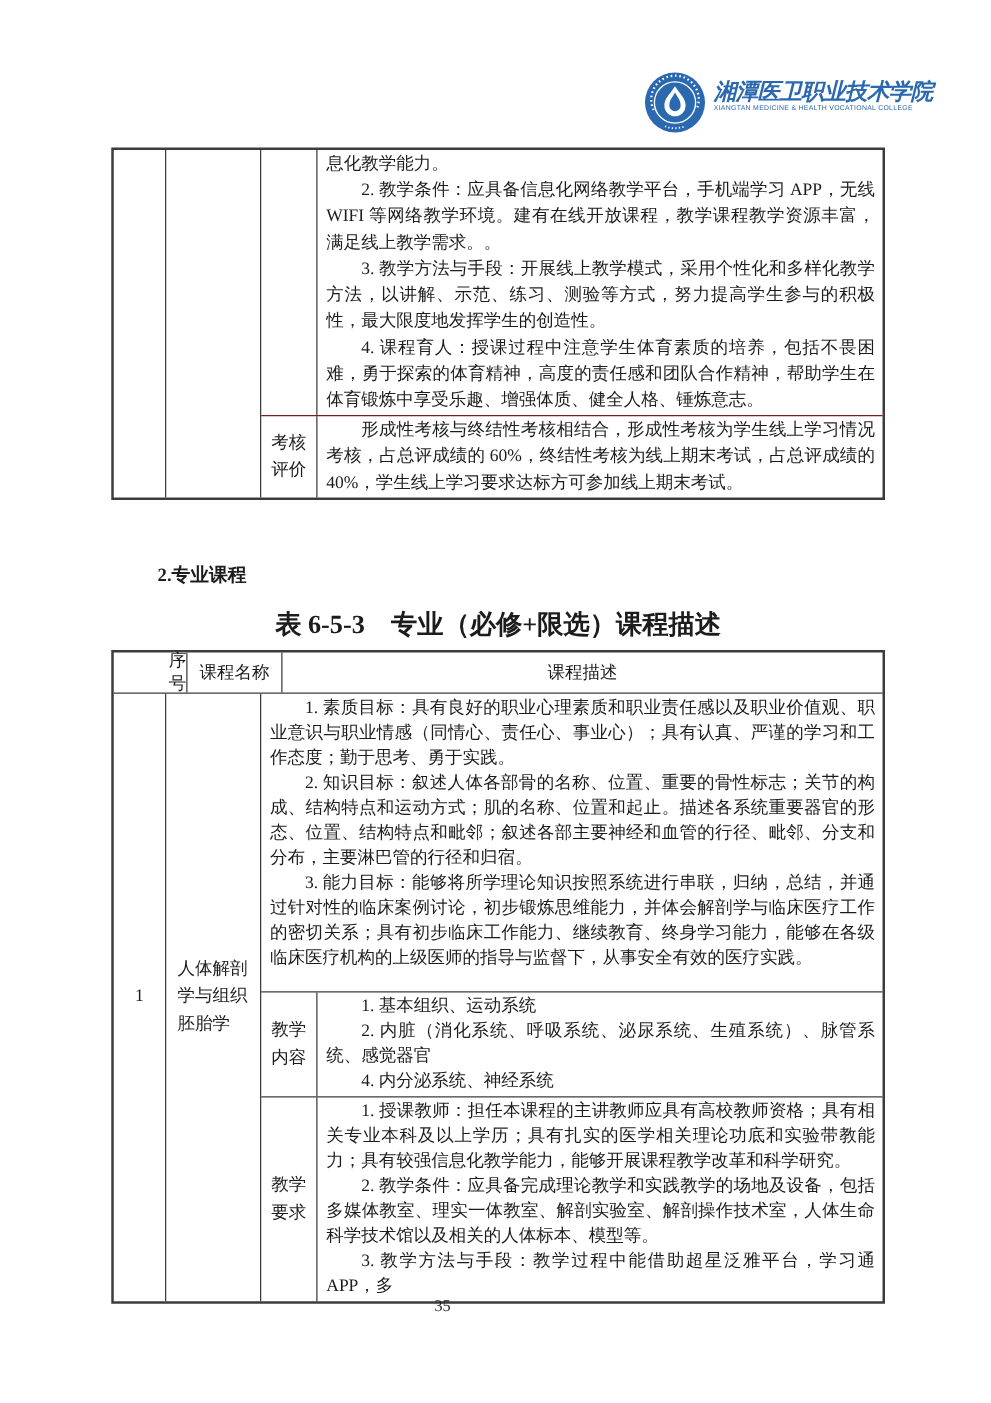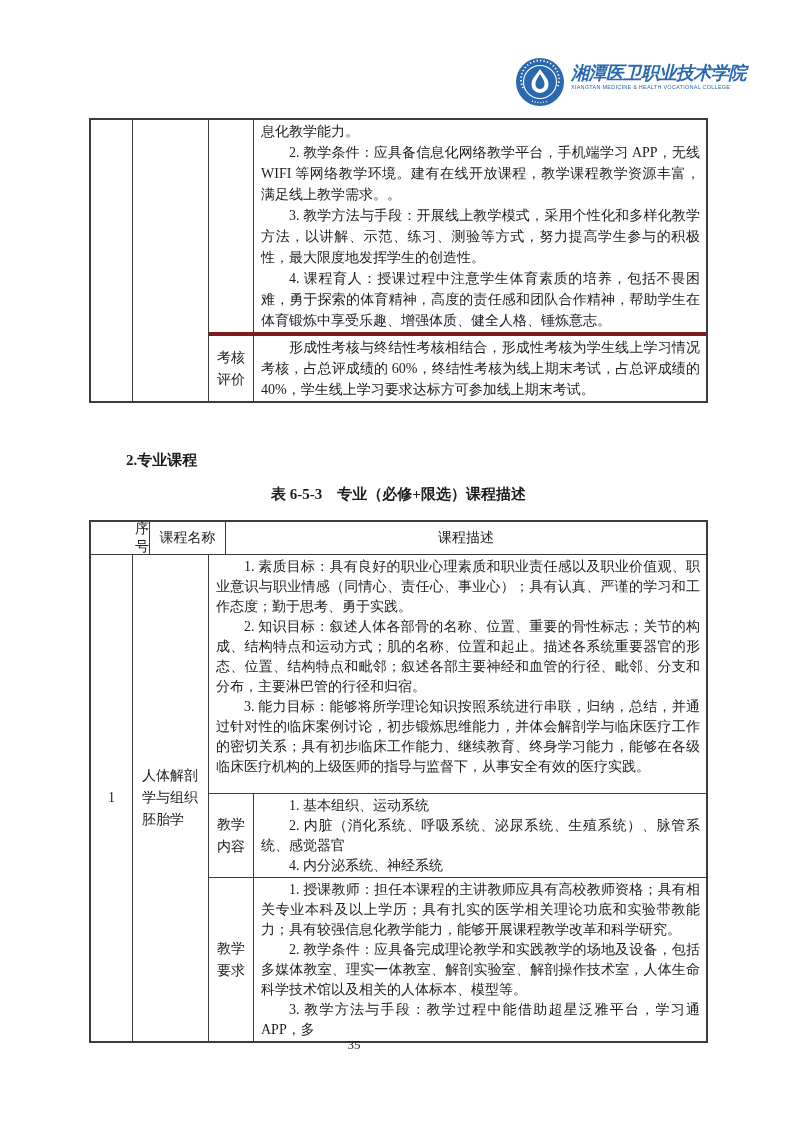--- a/index.html
+++ b/index.html
@@ -63,31 +63,31 @@
   .col-content { flex: 1 1 auto; padding: 1px 6px 1px 7px;
                  text-align: justify; }
   .col-content p { text-indent: 0; }
   .col-content p.ind { text-indent: 2em; }
 
   
   .t1 { top: 118px; display: flex; }
   .t1 .col-content { line-height: 21px; }
   .t1-right { flex: 1 1 auto; display: flex; flex-direction: column; }
   .t1-row { display: flex; }
-  .t1-row-main { min-height: 209px; border-bottom: 4px solid #7f1d1d; }
+  .t1-row-main { min-height: 209px; border-bottom: 1px solid #7f1d1d; }
   .t1-row-assess { min-height: 61px; flex: 1; justify-content: space-between; }
 
   
   .heading {
     position: absolute; left: 126px; top: 451px;
     font-size: 15px; font-weight: bold;
   }
   .tbl-title {
     position: absolute; left: 89px; top: 485px; width: 619px;
-    text-align: center; font-size: 15px; font-weight: bold;
+    text-align: center; font-size: 21px; font-weight: bold;
   }
 
   
   .t2 { top: 520px; display: block; }
   .t2-header { display: flex; border-bottom: 1px solid #3c3c3c; height: 33px; }
   .t2-header .hc { display: flex; align-items: center; justify-content: center; }
   .hc1 { flex: 0 0 42px; border-right: 1px solid #3c3c3c; padding-left: 44px; }
   .hc2 { flex: 0 0 76px; border-right: 1px solid #3c3c3c; }
   .hc3 { flex: 1 1 auto; }
   .t2-body { display: flex; align-items: stretch; }

